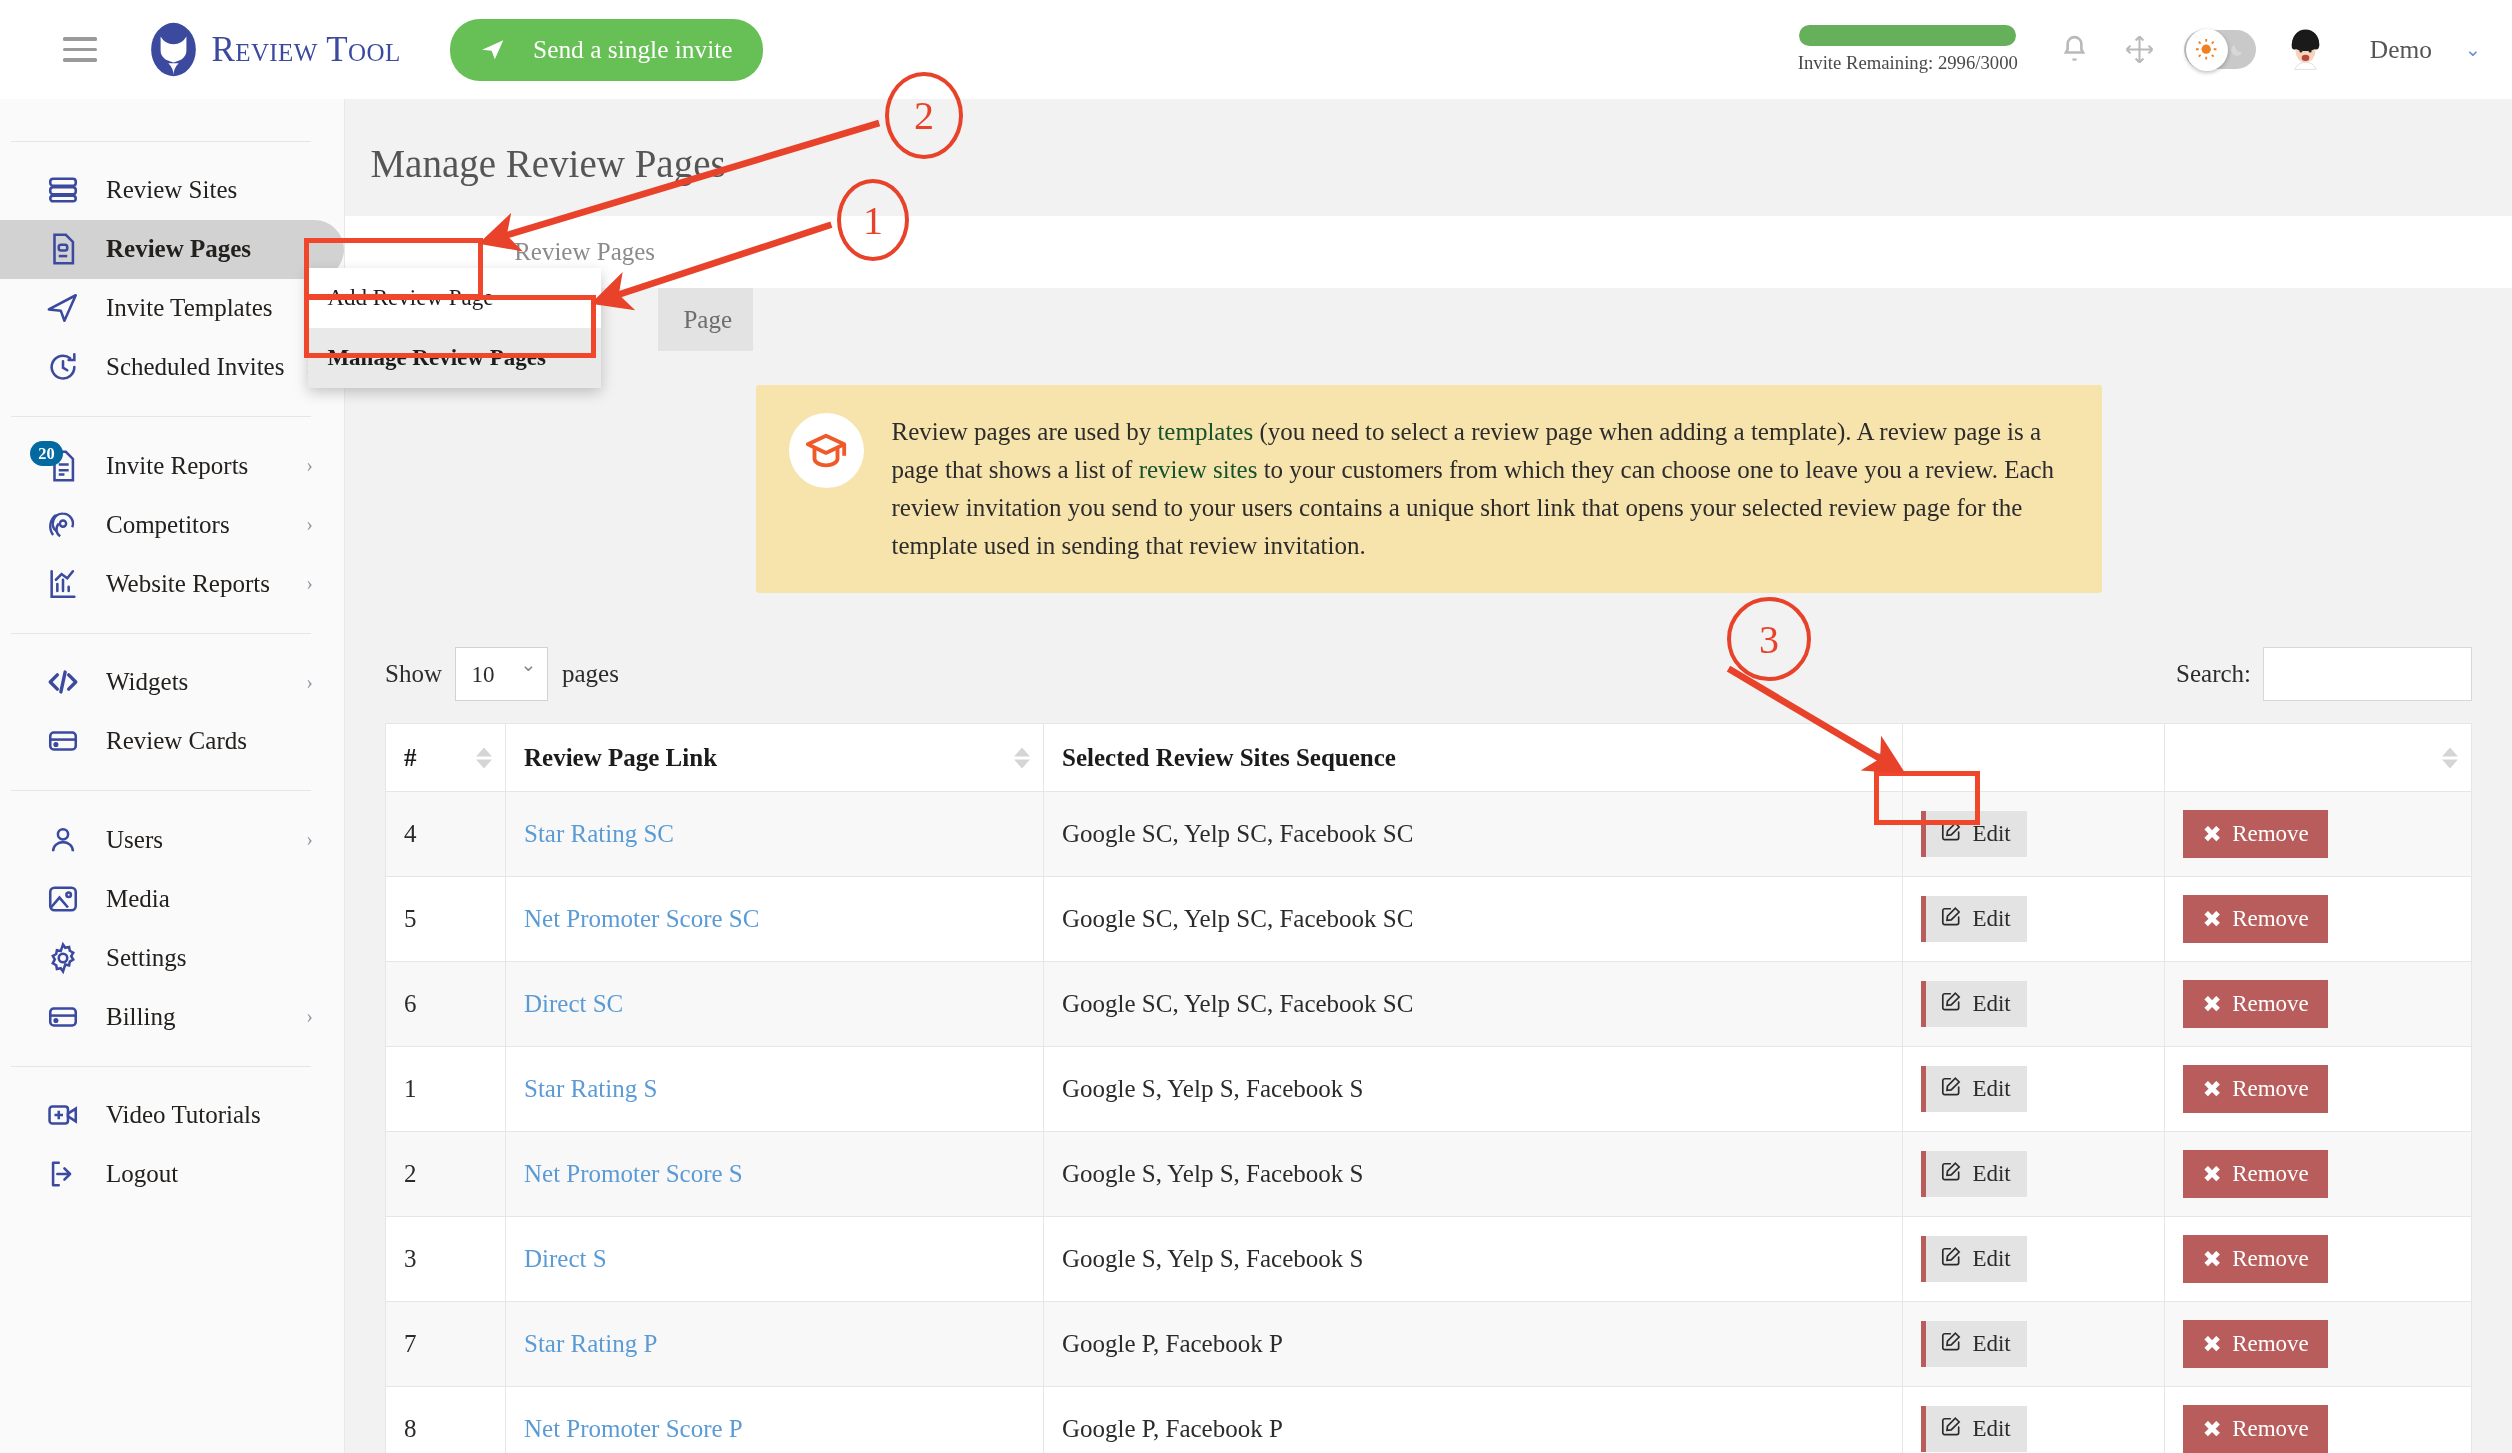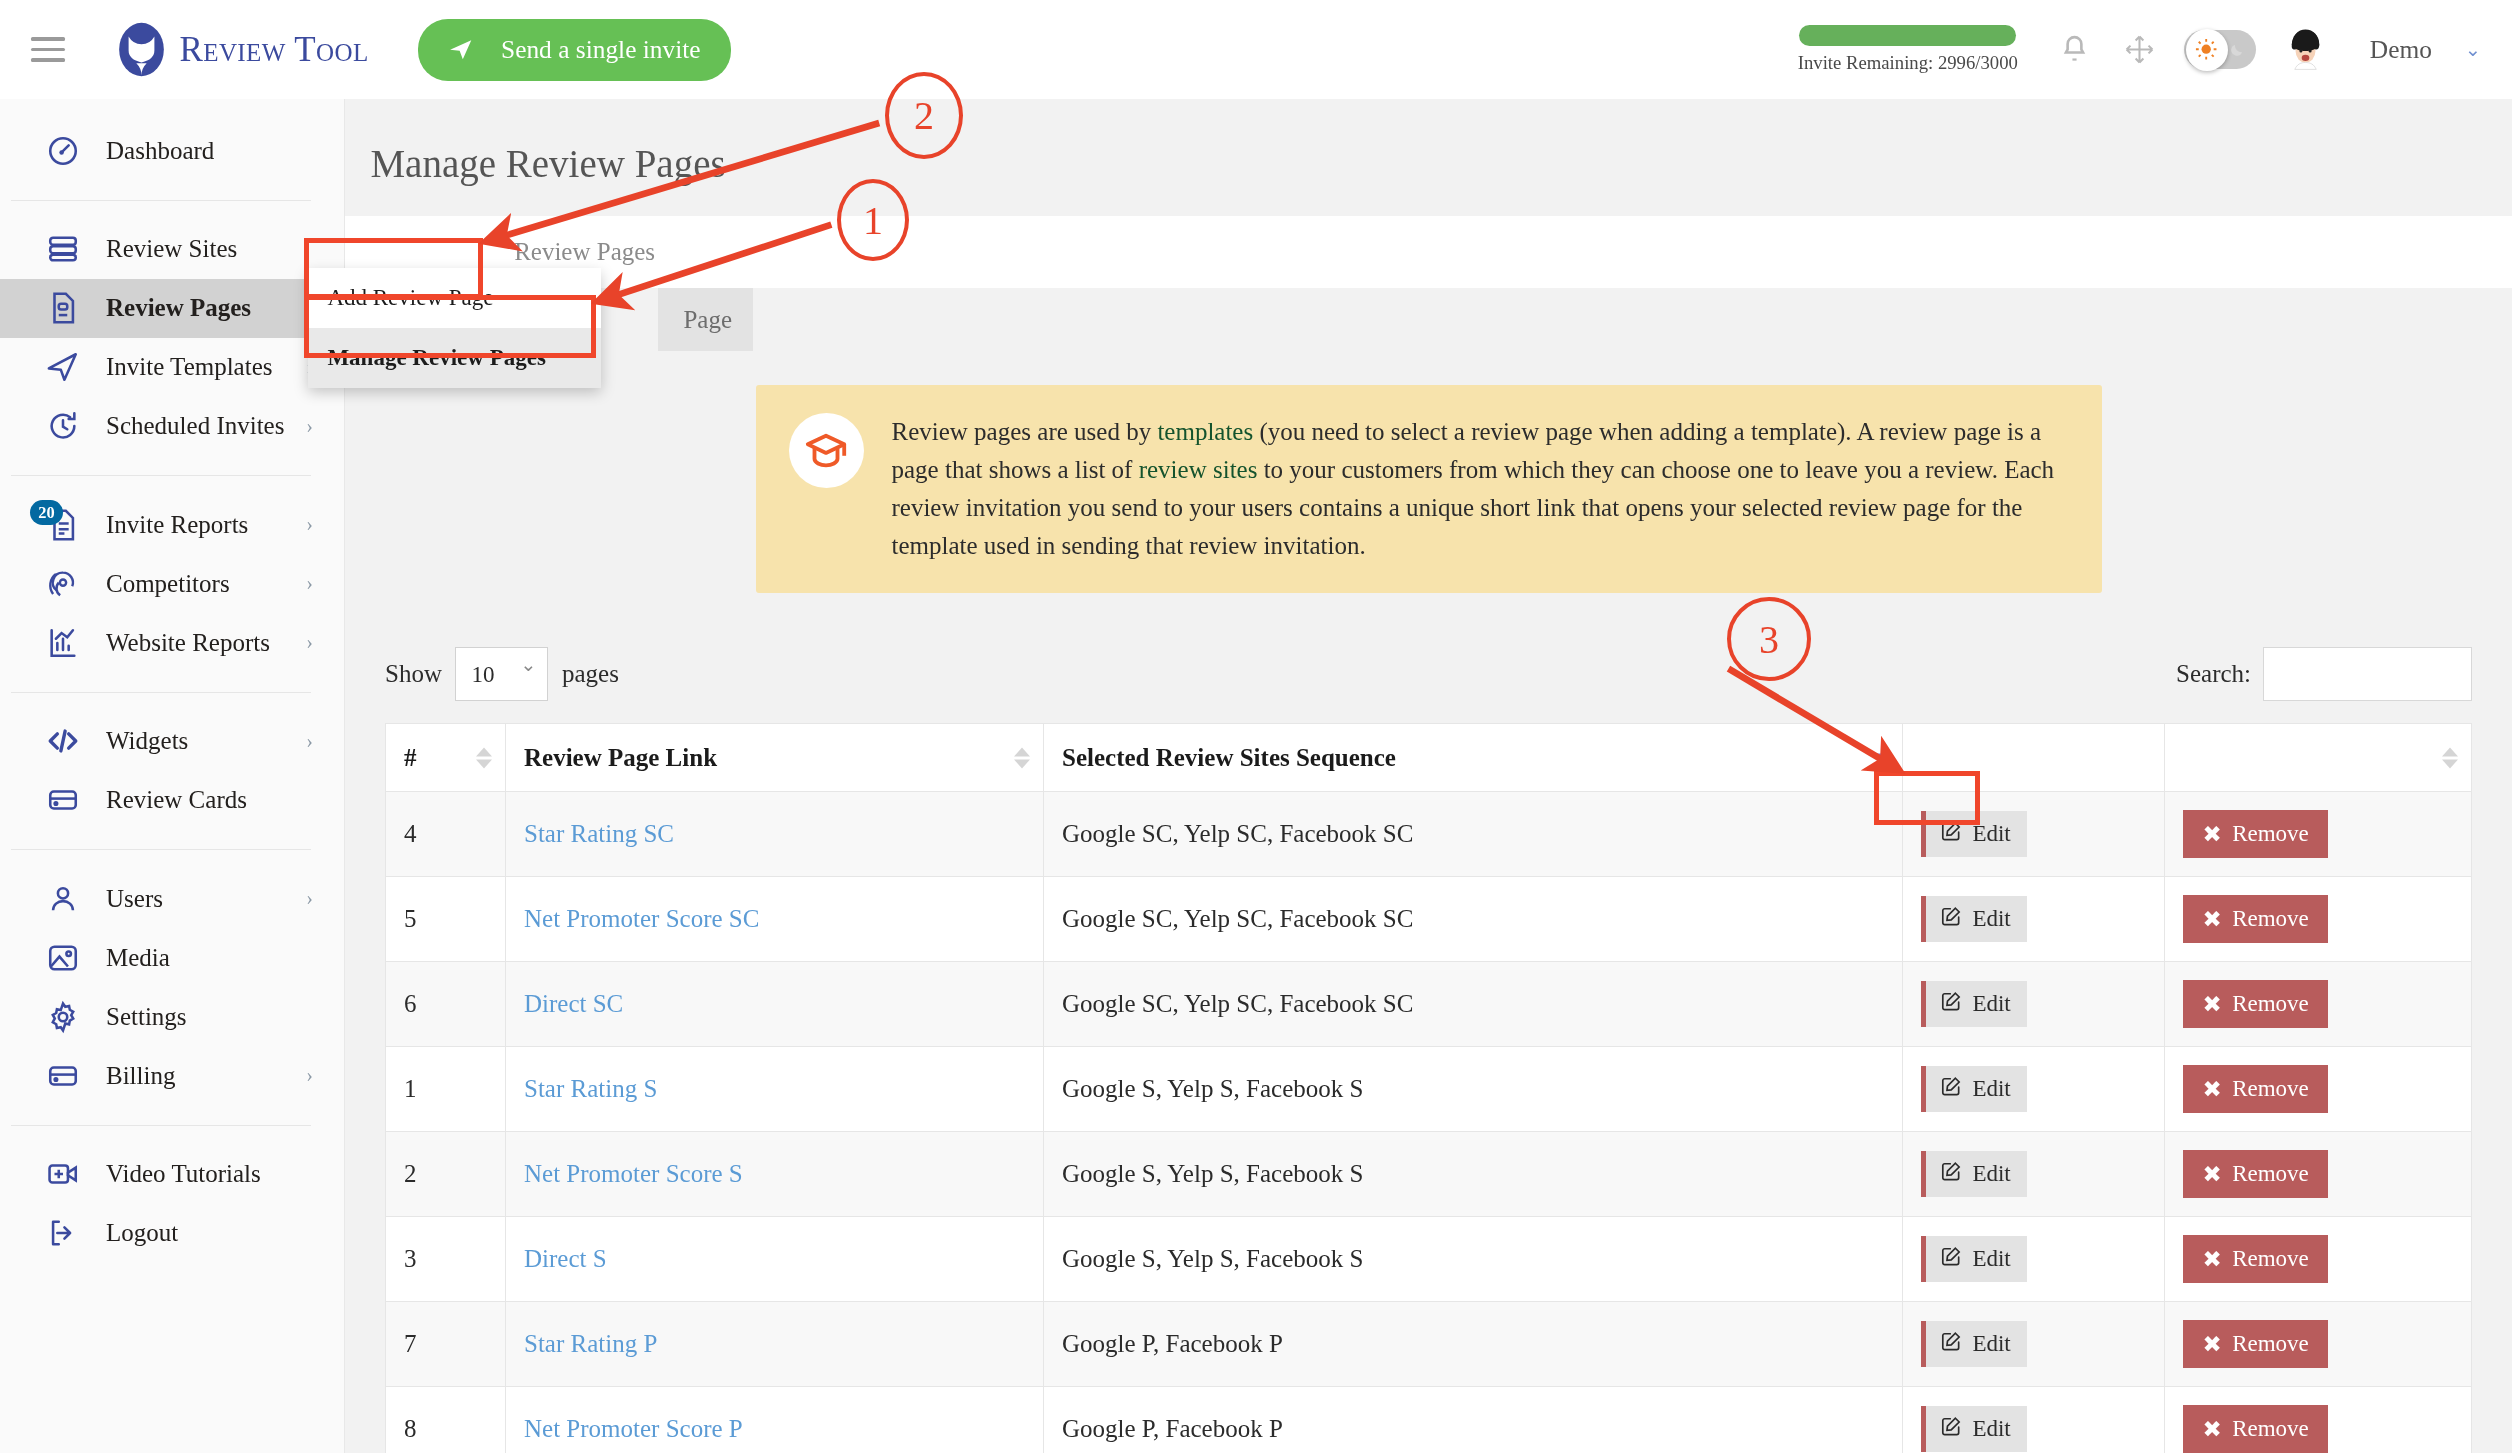--- a/index.html
+++ b/index.html
@@ -7,21 +7,21 @@
     width: 2512px; height: 1454px;
     font-family: "Liberation Serif", "DejaVu Serif", serif;
     background: #f2f2f2;
     overflow: hidden;
   }
   .app { position: relative; width: 2512px; height: 1454px; }
 
   
   .topbar {
     position: absolute; top: 0; left: 0; width: 2512px; height: 99px;
-    background: #ffffff; display: flex; align-items: center; z-index: 30;
+    background: #ffffff; display: flex; align-items: center; z-index: 30; padding-left: 32px;
   }
   .hamburger { margin-left: 31px; width: 34px; display: flex; flex-direction: column; gap: 6.7px; cursor: pointer; }
   .hamburger span { display: block; height: 3.7px; background: #9a9a9a; border-radius: 1.5px; }
   .brand { display: flex; align-items: center; margin-left: 49px; gap: 10.5px; }
   .brand-mark { width: 55px; height: 55px; }
   .brand-text { font-size: 35px; color: #3b4a9e; letter-spacing: 0.4px; font-variant: small-caps; font-weight: 500; white-space: nowrap; }
   .invite-btn {
     margin-left: 49px; height: 62px; background: #66c055; color: #fff;
     border: none; border-radius: 30px; padding: 0 30px;
     font-family: inherit; font-size: 25.4px; display: flex; align-items: center; gap: 28px; cursor: pointer;
@@ -206,30 +206,20 @@
       </div>
       <span class="user-name">Demo</span>
       <span class="caret-down">⌄</span>
     </div>
   </div>
 
   <div class="sidebar">
 
     <div class="nav-gap"></div>
 
-    <div class="nav-item">
-      <span class="nav-icon">
-        <svg viewBox="0 0 24 24" width="34" height="34" fill="none" stroke="#3b4a9e" stroke-width="1.8">
-            <circle cx="12" cy="12" r="9"></circle>
-            <path d="M16 8l-5 5" stroke-linecap="round"></path>
-            <circle cx="11" cy="13" r="1.6" fill="#3b4a9e" stroke="none"></circle>
-          </svg>
-      </span>
-      <span class="nav-label">Dashboard</span>
-    </div>
     <div class="nav-sep"></div>
 
     <div class="nav-item">
       <span class="nav-icon">
         <svg viewBox="0 0 24 24" width="34" height="34" fill="none" stroke="#3b4a9e" stroke-width="1.8">
             <rect x="3" y="4" width="18" height="5" rx="2"></rect>
             <rect x="3" y="10" width="18" height="5" rx="2"></rect>
             <rect x="3" y="16" width="18" height="4" rx="2"></rect>
           </svg>
       </span>

